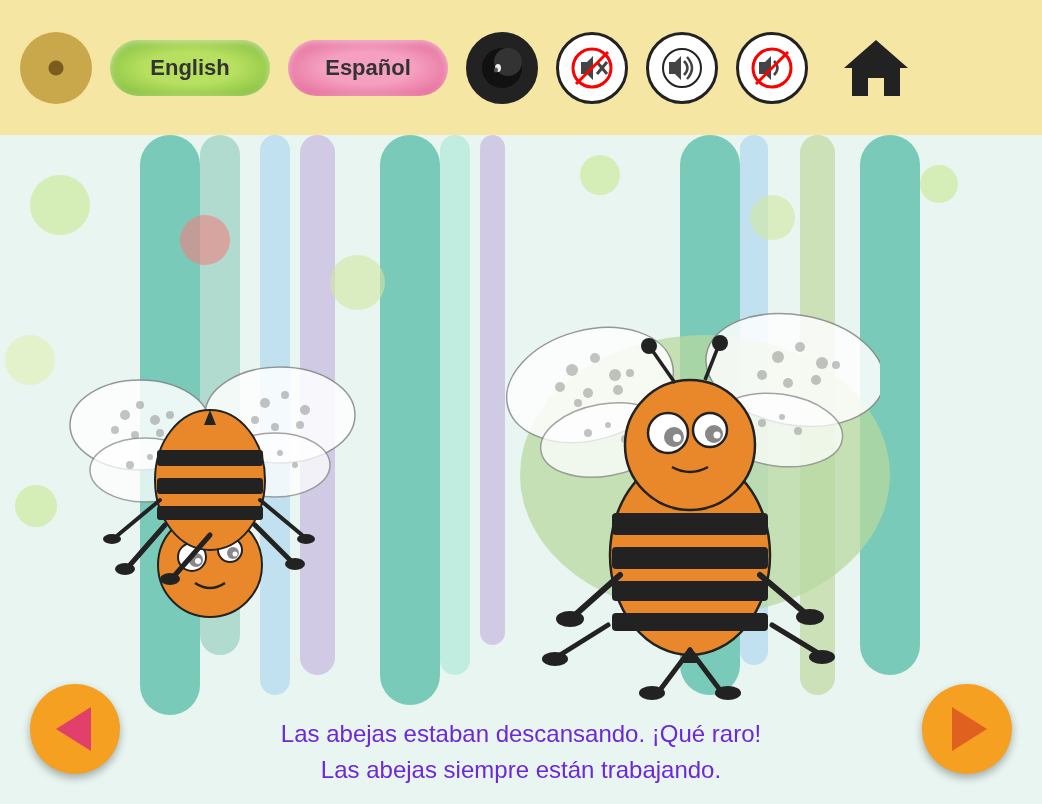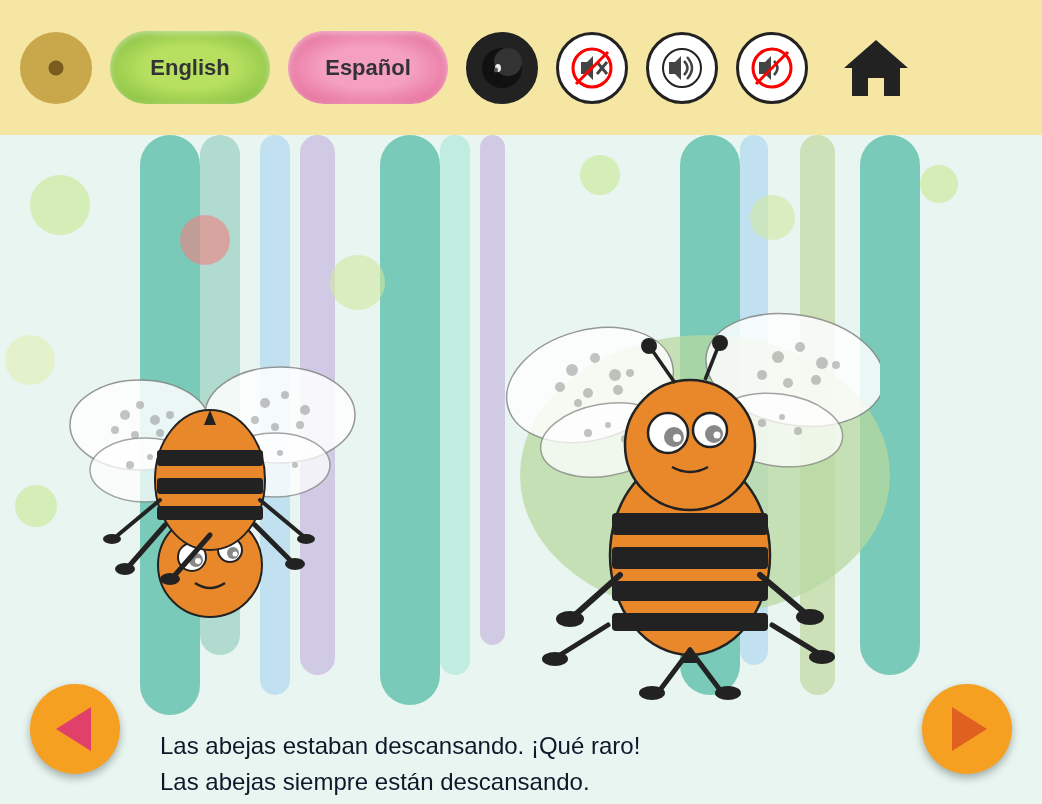--- a/index.html
+++ b/index.html
@@ -34,21 +34,21 @@
       justify-content: center;
       cursor: pointer;
       position: relative;
     }
     .gear-icon-svg {
       width: 54px;
       height: 54px;
     }
 
     .lang-btn {
-      height: 73px;
+      height: 56px;
       padding: 0 22px;
       border-radius: 50%;
       border: none;
       cursor: pointer;
       font-size: 22px;
       font-weight: bold;
       color: #333;
       display: flex;
       align-items: center;
       justify-content: center;
@@ -145,27 +145,27 @@
       position: absolute;
       left: 500px;
       top: 140px;
       width: 380px;
       height: 440px;
     }
 
     
     .story-text {
       position: absolute;
-      bottom: 4px;
+      bottom: 16px;
       left: 160px;
       right: 160px;
-      text-align: left;
+      text-align: center;
       font-size: 24px;
       line-height: 1.5;
-      color: #0f172a;
+      color: #6d28d9;
     }
 
     
     .nav-btn {
       position: absolute;
       bottom: 30px;
       width: 90px;
       height: 90px;
       border-radius: 50%;
       background: #f5a020;
@@ -424,21 +424,21 @@
       <ellipse cx="322" cy="382" rx="13" ry="7" fill="#222"></ellipse>
       <ellipse cx="152" cy="418" rx="13" ry="7" fill="#222"></ellipse>
       <ellipse cx="228" cy="418" rx="13" ry="7" fill="#222"></ellipse>
 
       <polygon points="190,375 183,388 197,388" fill="#222"></polygon>
     </svg>
   </div>
 
   <div class="story-text">
     <div>Las abejas estaban descansando. ¡Qué raro!</div>
-    <div>Las abejas siempre están descansando.</div>
+    <div>Las abejas siempre están trabajando.</div>
   </div>
 
   <button class="nav-btn nav-btn-left">
     <div class="nav-arrow-left"></div>
   </button>
   <button class="nav-btn nav-btn-right">
     <div class="nav-arrow-right"></div>
   </button>
 
 </div>

